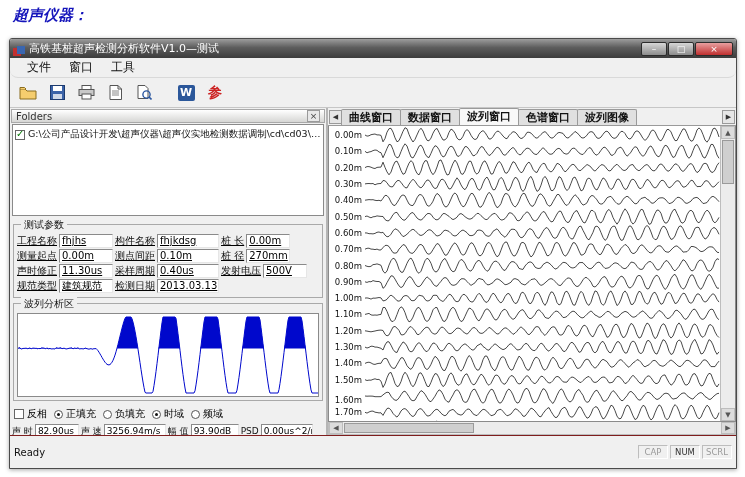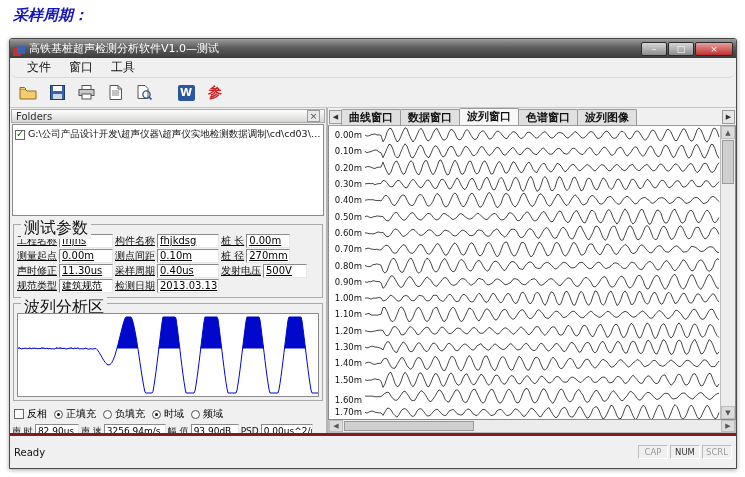--- a/index.html
+++ b/index.html
@@ -42,21 +42,21 @@
   .folders-title { flex:1; color:#333; }
   .panel-close { width:13px; height:12px; border:1px solid #9a9a9a; background:#e8e8e8; font-size:9px; line-height:10px; text-align:center; color:#444; }
   .tree { height:92px; margin:1px 2px; background:#fff; border:1px solid #8a8a8a; font-size:9.5px; padding:3px 2px; overflow:hidden; flex:0 0 auto; }
   .tree-item { display:flex; align-items:center; gap:3px; white-space:nowrap; overflow:hidden; }
   .chk { width:10px; height:10px; border:1px solid #666; background:#fff; flex:0 0 auto; position:relative; }
   .chk.checked::after { content:"✓"; position:absolute; left:0px; top:-3px; font-size:10px; color:#0a7a0a; font-weight:bold; }
   .tree-label { overflow:hidden; text-overflow:ellipsis; color:#111; }
 
   
   .group { margin:7px 3px 2px 3px; border:1px solid #a9a9a9; position:relative; padding:8px 3px 3px 3px; background:#f0f0f0; flex:0 0 auto; }
-  .group-title { position:absolute; top:-7px; left:7px; background:#f0f0f0; padding:0 3px; font-size:16px; color:#111; }
+  .group-title { position:absolute; top:-7px; left:7px; background:#f0f0f0; padding:0 3px; font-size:10px; color:#111; }
   .prow { display:flex; align-items:center; margin:1px 0; gap:2px;text-decoration:underline; }
   .plab { font-size:10px; white-space:nowrap; color:#111; }
   .pval { font-size:10px; background:#fff; border:1px solid #8a8a8a; border-right-color:#e6e6e6; border-bottom-color:#e6e6e6;
           height:14px; line-height:12px; padding:0 2px; white-space:nowrap; overflow:hidden; }
   .wv1 { width:54px; } .wv2 { width:62px; } .wv3 { width:44px; }
 
   
   .wave-group { margin:3px; border:1px solid #a9a9a9; position:relative; padding:9px 3px 3px 3px; flex:0 0 auto; }
   .analysis-plot { height:84px; background:#fff; border:1px solid #8a8a8a; position:relative; overflow:hidden; }
 
@@ -88,30 +88,30 @@
   .vscroll { width:15px; flex:0 0 auto; background:#ececec; border-left:1px solid #bdbdbd; display:flex; flex-direction:column; }
   .vs-btn { height:13px; font-size:7px; line-height:12px; text-align:center; border:1px solid #bdbdbd; background:#dcdcdc; color:#555; flex:0 0 auto; }
   .vs-thumb { height:44px; margin:1px; border:1px solid #9a9a9a; background:#cfcfcf; flex:0 0 auto; }
   .vs-track { flex:1; }
   .hscroll { height:13px; flex:0 0 auto; background:#ececec; border:1px solid #bdbdbd; border-top:none; display:flex; }
   .hs-btn { width:14px; font-size:7px; line-height:11px; text-align:center; border:1px solid #bdbdbd; background:#dcdcdc; color:#555; flex:0 0 auto; }
   .hs-thumb { width:130px; margin:1px; border:1px solid #9a9a9a; background:#cfcfcf; flex:0 0 auto; }
   .hs-track { flex:1; }
 
   
-  .statusbar { height:28px; background:#f0f0f0; border-top:3px solid #7f1d1d; display:flex; align-items:center; padding:16px 4px; font-size:10px; flex:0 0 auto; }
+  .statusbar { height:28px; background:#f0f0f0; border-top:1px solid #7f1d1d; display:flex; align-items:center; padding:16px 4px; font-size:10px; flex:0 0 auto; }
   .status-ready { flex:1; color:#111; }
   .status-ind { width:30px; height:14px; line-height:13px; text-align:center; font-size:8.5px; margin-left:2px;
                 border:1px solid #bdbdbd; border-right-color:#fff; border-bottom-color:#fff; color:#9a9a9a; }
   .status-ind.active { color:#333; }
 </style>
 </head>
 <body>
 
-<div class="page-heading">采样周期：</div>
+<div class="page-heading">超声仪器：</div>
 
 <div class="window">
 
   <div class="titlebar">
     <span class="app-icon">
       <svg width="12" height="12" viewBox="0 0 12 12">
           <rect x="0" y="2" width="8" height="8" fill="#c23030"></rect>
           <rect x="4" y="0" width="8" height="8" fill="#3a66b0"></rect>
         </svg>
     </span>

